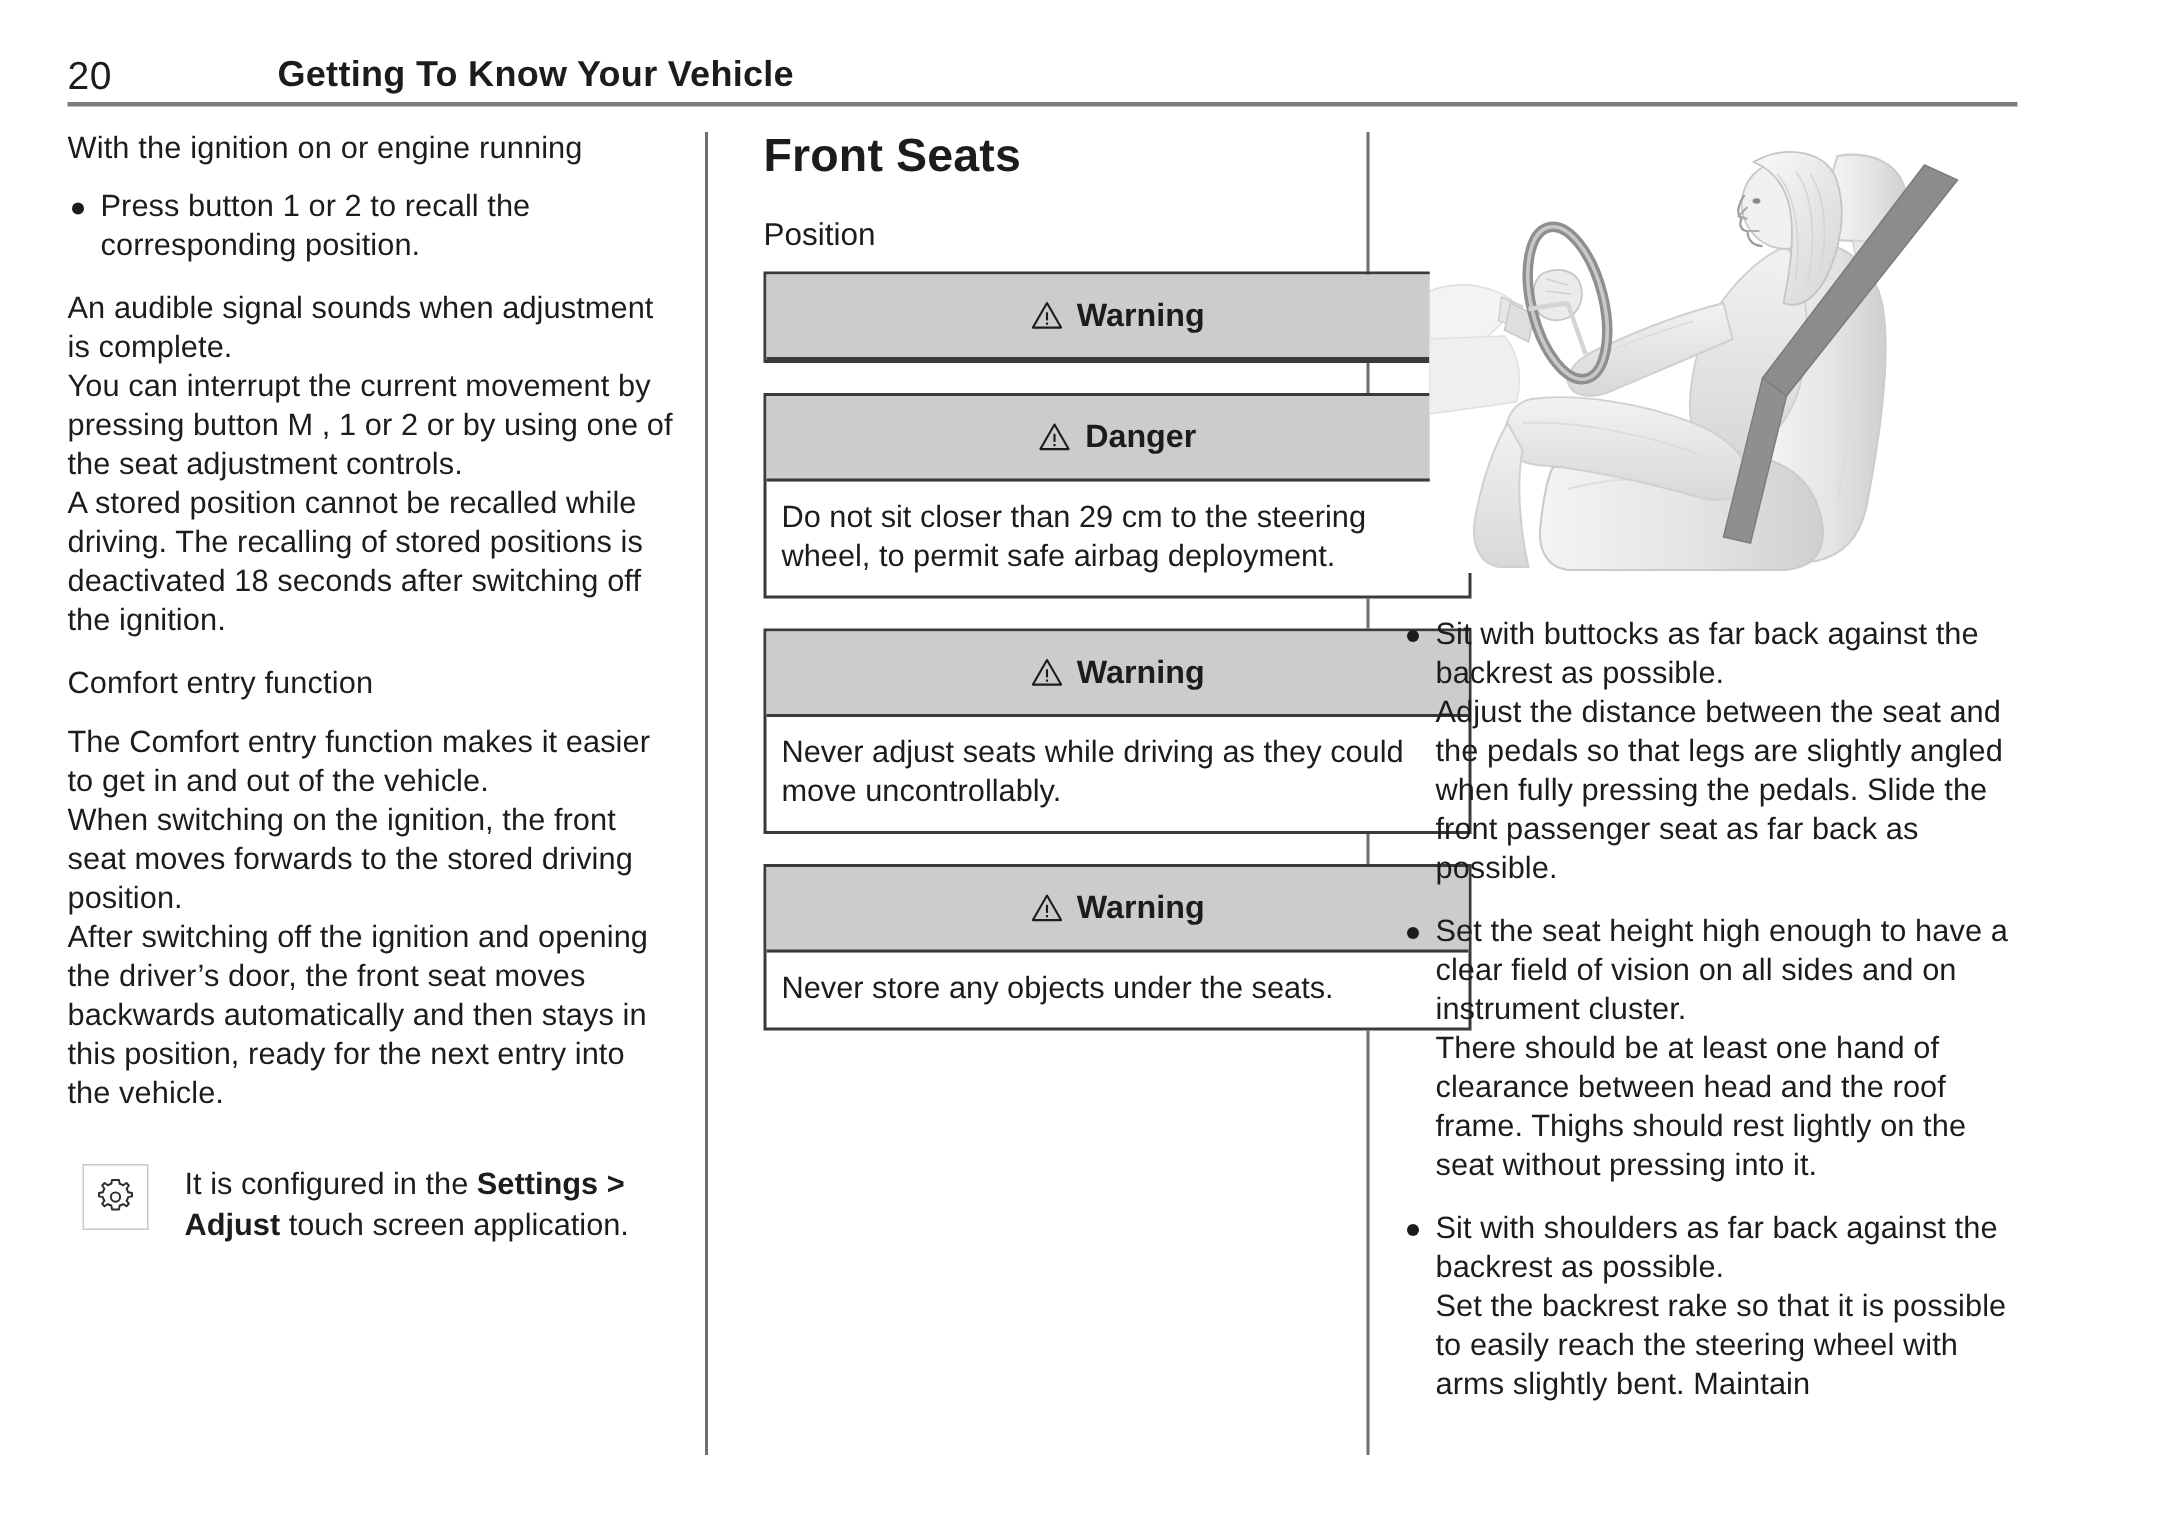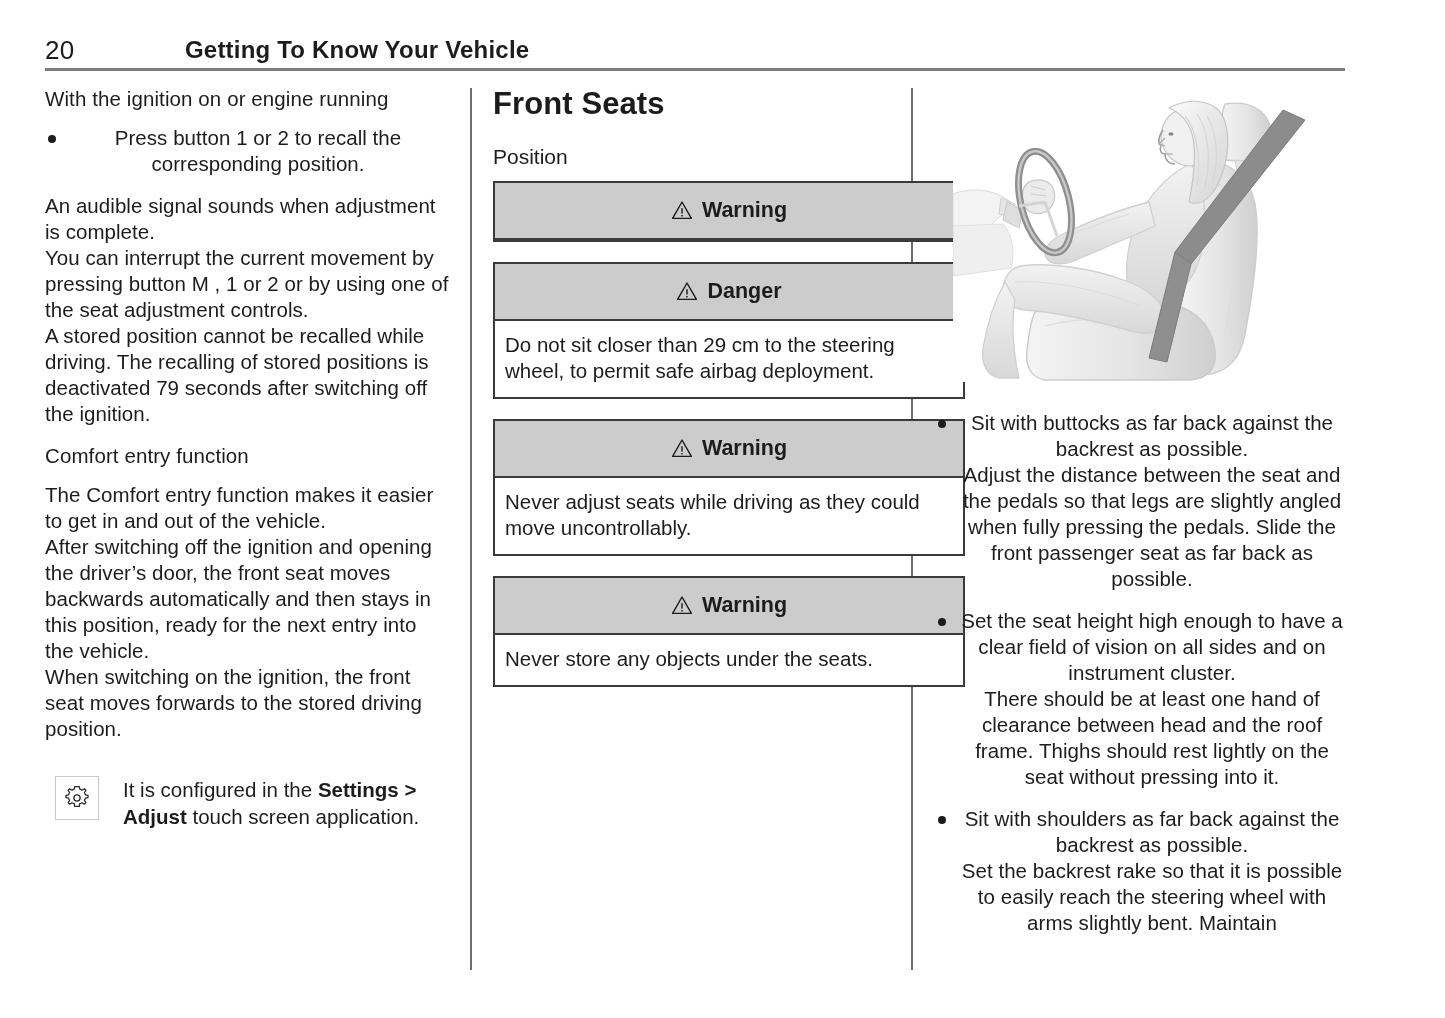--- a/index.html
+++ b/index.html
@@ -62,21 +62,21 @@
   }
   #divider-left  { left: 470px; }
   #divider-right { left: 911px; }
 
   
   .column {
     position: absolute;
     top: 86px;
   }
   #col-left   { left: 45px;  width: 404px; }
-  #col-middle { left: 493px; width: 472px; }
+  #col-middle { left: 509px; width: 472px; }
   #col-right  { left: 935px; width: 412px; }
 
   
   .subhead {
     font-size: 20.5px;
     font-weight: 400;
     line-height: 25px;
     margin: 0 0 14px 0;
     letter-spacing: 0.1px;
   }
@@ -89,21 +89,20 @@
   }
   .para.tight { margin-bottom: 0; }
 
   .bullet-item {
     position: relative;
     padding-left: 22px;
     font-size: 20.5px;
     line-height: 26px;
     margin: 0 0 16px 0;
     letter-spacing: 0.05px;
-    text-align: center;
   }
   .bullet-item::before {
     content: "";
     position: absolute;
     left: 3px;
     top: 10px;
     width: 8px;
     height: 8px;
     border-radius: 50%;
     background: #1c1c1c;
@@ -200,27 +199,27 @@
 <div class="column" id="col-left">
 
   <p class="subhead">With the ignition on or engine running</p>
 
   <div class="bullet-item">
     <span>Press button 1 or 2 to recall the corresponding position.</span>
   </div>
 
   <p class="para tight">An audible signal sounds when adjustment is complete.</p>
   <p class="para tight">You can interrupt the current movement by pressing button M , 1 or 2 or by using one of the seat adjustment controls.</p>
-  <p class="para">A stored position cannot be recalled while driving. The recalling of stored positions is deactivated 79 seconds after switching off the ignition.</p>
+  <p class="para">A stored position cannot be recalled while driving. The recalling of stored positions is deactivated 18 seconds after switching off the ignition.</p>
 
   <p class="subhead">Comfort entry function</p>
 
   <p class="para tight">The Comfort entry function makes it easier to get in and out of the vehicle.</p>
+  <p class="para tight">When switching on the ignition, the front seat moves forwards to the stored driving position.</p>
   <p class="para tight">After switching off the ignition and opening the driver’s door, the front seat moves backwards automatically and then stays in this position, ready for the next entry into the vehicle.</p>
-  <p class="para tight">When switching on the ignition, the front seat moves forwards to the stored driving position.</p>
 
   <div id="gear-note">
     <div id="gear-icon-box">
       <svg width="30" height="30" viewBox="0 0 30 30">
         <path d="M15 3.6 l2.3 0 0.5 2.6 a9.6 9.6 0 0 1 2.3 1 l2.2 -1.5 1.6 1.6 -1.5 2.2 a9.6 9.6 0 0 1 1 2.3 l2.6 0.5 0 2.3 -2.6 0.5 a9.6 9.6 0 0 1 -1 2.3 l1.5 2.2 -1.6 1.6 -2.2 -1.5 a9.6 9.6 0 0 1 -2.3 1 l-0.5 2.6 -2.3 0 -2.3 0 -0.5 -2.6 a9.6 9.6 0 0 1 -2.3 -1 l-2.2 1.5 -1.6 -1.6 1.5 -2.2 a9.6 9.6 0 0 1 -1 -2.3 l-2.6 -0.5 0 -2.3 2.6 -0.5 a9.6 9.6 0 0 1 1 -2.3 l-1.5 -2.2 1.6 -1.6 2.2 1.5 a9.6 9.6 0 0 1 2.3 -1 l0.5 -2.6 z" fill="none" stroke="#2b2b2b" stroke-width="1.3" stroke-linejoin="round"></path>
         <circle cx="15" cy="15" r="3.1" fill="none" stroke="#2b2b2b" stroke-width="1.3"></circle>
       </svg>
     </div>
     <div id="gear-note-text"><span>It is configured in the </span><span class="bold">Settings &gt;</span><span> </span><span class="bold">Adjust</span><span> touch screen application.</span></div>
   </div>

